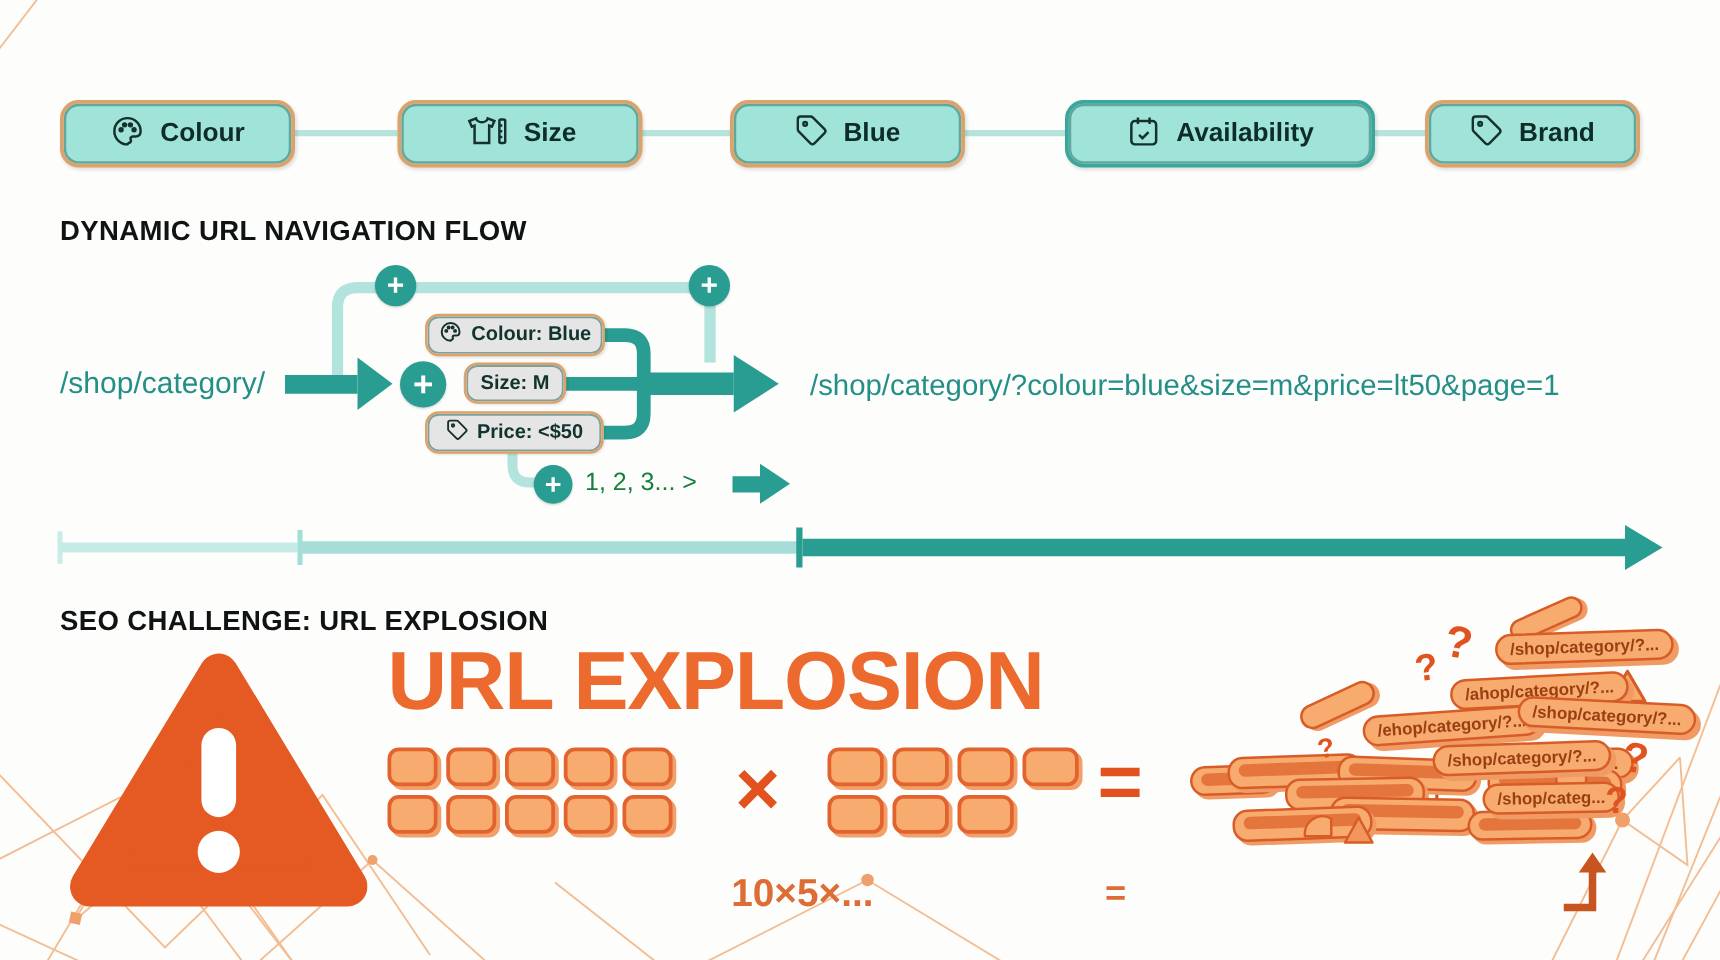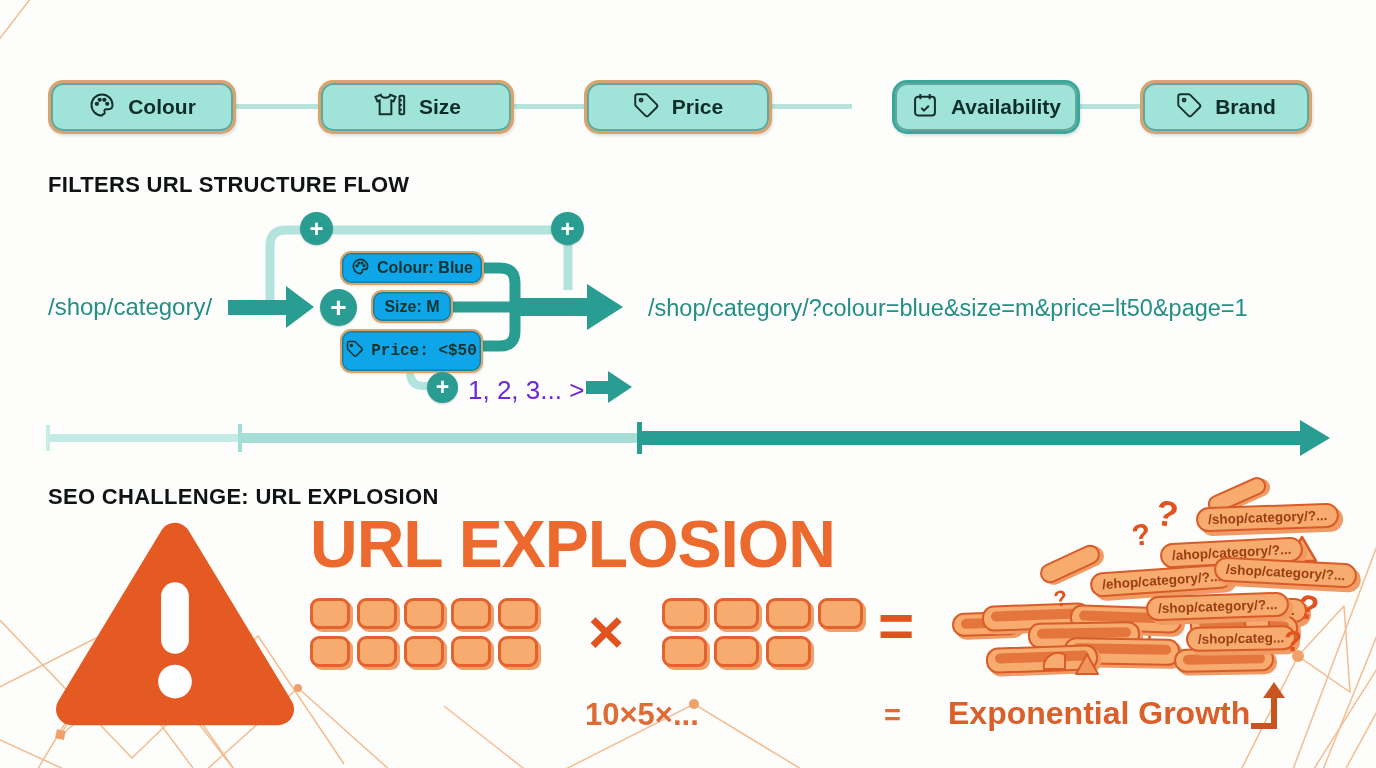--- a/index.html
+++ b/index.html
@@ -16,21 +16,21 @@
         background:#a0e4d9;border:3px solid #dba26b;border-radius:15px;box-sizing:border-box;
         box-shadow:inset 0 0 0 2px rgba(23,94,86,.45),1px 2px 3px rgba(0,0,0,.12);z-index:3;}
   .pill.teal-border{border-color:#3aa79b;}
   .pill .lbl{font-size:21px;font-weight:600;color:#0e2c28;}
   .pill svg,.fchip svg{color:#16302c;flex:none;}
   .pill-link{position:absolute;height:5px;background:#b6e4dd;z-index:2;}
 
   
   .flow-text{position:absolute;font-weight:normal;color:#238f86;white-space:nowrap;z-index:3;}
   .fchip{position:absolute;display:flex;align-items:center;justify-content:center;gap:7px;
-         background:#0ea5e9;border:2.5px solid #dba26b;border-radius:11px;box-sizing:border-box;
+         background:#e5e5e5;border:2.5px solid #dba26b;border-radius:11px;box-sizing:border-box;
          box-shadow:inset 0 0 0 1.5px rgba(23,94,86,.5),1px 1px 2px rgba(0,0,0,.1);
          font-size:16px;font-weight:bold;color:#12332e;z-index:3;}
   .plus{position:absolute;background:#2a9d92;color:#fff;border-radius:50%;
         display:flex;align-items:center;justify-content:center;font-weight:bold;z-index:4;
         box-shadow:0 1px 2px rgba(0,0,0,.18);}
   .arrow-body{position:absolute;background:#2a9d92;z-index:2;}
   .arrow-head{position:absolute;width:0;height:0;border-style:solid;border-color:transparent;
               border-left-color:#2a9d92;border-right-width:0;z-index:2;}
   .tick{position:absolute;z-index:2;}
 
@@ -126,45 +126,45 @@
     <span class="lbl">Size</span>
   </div>
 
   <div class="pill" style="left:584px;top:80px;width:188px;">
     <span>
       <svg width="27" height="27" viewBox="0 0 24 24" fill="none" stroke="currentColor" stroke-width="1.7">
         <path d="M12.6 2.6 21 11a2 2 0 0 1 0 2.8l-7.2 7.2a2 2 0 0 1-2.8 0L2.6 12.6A2 2 0 0 1 2 11.2V4a2 2 0 0 1 2-2h7.2c.5 0 1 .2 1.4.6z"></path>
         <circle cx="7.2" cy="7.2" r="1.3"></circle>
       </svg>
     </span>
-    <span class="lbl">Price</span>
-  </div>
-
-  <div class="pill teal-border" style="left:852px;top:80px;width:188px;margin-left:40px;">
+    <span class="lbl">Blue</span>
+  </div>
+
+  <div class="pill teal-border" style="left:852px;top:80px;width:248px;">
     <span>
       <svg width="28" height="28" viewBox="0 0 24 24" fill="none" stroke="currentColor" stroke-width="1.7">
         <rect x="3.5" y="5" width="17" height="16" rx="2.5"></rect>
         <path d="M8 2.5V7M16 2.5V7"></path>
         <path d="m8.8 14.5 2.3 2.3 4.2-4.2"></path>
       </svg>
     </span>
     <span class="lbl">Availability</span>
   </div>
 
   <div class="pill" style="left:1140px;top:80px;width:172px;">
     <span>
       <svg width="27" height="27" viewBox="0 0 24 24" fill="none" stroke="currentColor" stroke-width="1.7">
         <path d="M12.6 2.6 21 11a2 2 0 0 1 0 2.8l-7.2 7.2a2 2 0 0 1-2.8 0L2.6 12.6A2 2 0 0 1 2 11.2V4a2 2 0 0 1 2-2h7.2c.5 0 1 .2 1.4.6z"></path>
         <circle cx="7.2" cy="7.2" r="1.3"></circle>
       </svg>
     </span>
     <span class="lbl">Brand</span>
   </div>
 
-  <div class="sec-title" style="left:48px;top:172px;">FILTERS URL STRUCTURE FLOW</div>
+  <div class="sec-title" style="left:48px;top:172px;">DYNAMIC URL NAVIGATION FLOW</div>
 
   <div class="flow-text" style="left:48px;top:293px;font-size:24px;">/shop/category/</div>
 
   <div class="arrow-body" style="left:228px;top:300px;width:58px;height:15px;"></div>
   <div class="arrow-head" style="left:286px;top:286px;border-left-width:28px;border-top-width:21px;border-bottom-width:21px;"></div>
 
   <div class="plus" style="left:300px;top:212px;width:33px;height:33px;font-size:24px;">+</div>
   <div class="plus" style="left:551px;top:212px;width:33px;height:33px;font-size:24px;">+</div>
   <div class="plus" style="left:320px;top:289px;width:37px;height:37px;font-size:28px;">+</div>
   <div class="plus" style="left:427px;top:372px;width:31px;height:31px;font-size:23px;">+</div>
@@ -177,36 +177,36 @@
           <circle cx="10" cy="7.6" r="1" fill="currentColor"></circle>
         <circle cx="14" cy="7.6" r="1" fill="currentColor"></circle>
           <circle cx="16.5" cy="11" r="1" fill="currentColor"></circle>
       </svg>
     </span>
     <span>Colour: Blue</span>
   </div>
   <div class="fchip" style="left:371px;top:290px;width:82px;height:33px;">
     <span>Size: M</span>
   </div>
-  <div class="fchip" style="left:340px;top:329px;width:143px;height:44px;font-family:Liberation Mono, monospace;">
+  <div class="fchip" style="left:340px;top:329px;width:143px;height:34px;">
     <span>
       <svg width="18" height="18" viewBox="0 0 24 24" fill="none" stroke="currentColor" stroke-width="2">
         <path d="M12.6 2.6 21 11a2 2 0 0 1 0 2.8l-7.2 7.2a2 2 0 0 1-2.8 0L2.6 12.6A2 2 0 0 1 2 11.2V4a2 2 0 0 1 2-2h7.2c.5 0 1 .2 1.4.6z"></path>
         <circle cx="7.2" cy="7.2" r="1.3"></circle>
       </svg>
     </span>
     <span>Price: &lt;$50</span>
   </div>
 
   <div class="arrow-body" style="left:515px;top:298px;width:72px;height:18px;"></div>
   <div class="arrow-head" style="left:587px;top:284px;border-left-width:36px;border-top-width:23px;border-bottom-width:23px;"></div>
 
   <div class="flow-text" style="left:648px;top:295px;font-size:23.5px;">/shop/category/?colour=blue&amp;size=m&amp;price=lt50&amp;page=1</div>
 
-  <div class="flow-text" style="left:468px;top:375px;font-size:26px;color:#6d28d9;">1, 2, 3... &gt;</div>
+  <div class="flow-text" style="left:468px;top:375px;font-size:20px;color:#15803d;">1, 2, 3... &gt;</div>
   <div class="arrow-body" style="left:586px;top:381px;width:22px;height:13px;"></div>
   <div class="arrow-head" style="left:608px;top:371px;border-left-width:24px;border-top-width:16px;border-bottom-width:16px;"></div>
 
   <div class="tick" style="left:46px;top:425px;width:4px;height:26px;background:#c8ece6;"></div>
   <div class="tick" style="left:48px;top:434px;width:190px;height:8px;background:#c4ebe5;"></div>
   <div class="tick" style="left:238px;top:424px;width:4px;height:28px;background:#9fdfd7;"></div>
   <div class="tick" style="left:240px;top:433px;width:398px;height:10px;background:#a6ded7;"></div>
   <div class="tick" style="left:637px;top:422px;width:5px;height:32px;background:#2a9d92;"></div>
   <div class="arrow-body" style="left:642px;top:431px;width:658px;height:14px;"></div>
   <div class="arrow-head" style="left:1300px;top:420px;border-left-width:30px;border-top-width:18px;border-bottom-width:18px;"></div>
@@ -250,21 +250,20 @@
       <div class="box-row">
         <div class="box"></div>
         <div class="box"></div>
         <div class="box"></div>
       </div>
     </div>
   <div class="op" style="left:878px;top:595px;font-size:62px;">=</div>
 
   <div class="formula" style="left:585px;top:697px;font-size:31px;">10×5×...</div>
   <div class="formula" style="left:884px;top:699px;font-size:29px;">=</div>
-  <div class="formula" style="left:948px;top:695px;font-size:32px;color:#da5f2a;">Exponential Growth</div>
   <div class="shape" style="left:1248px;top:680px;">
     <svg width="46" height="52" viewBox="0 0 46 52" fill="none">
       <path d="M3,46 L26,46 L26,17" stroke="#c8551f" stroke-width="6"></path>
       <polygon points="15,18 37,18 26,2" fill="#c8551f"></polygon>
     </svg>
   </div>
 
   <div class="dchip" style="left:1206px;top:486px;width:62px;height:18px;transform:rotate(-24deg);"></div>
   <div class="dchip" style="left:1038px;top:554px;width:64px;height:20px;transform:rotate(-25deg);"></div>
 

